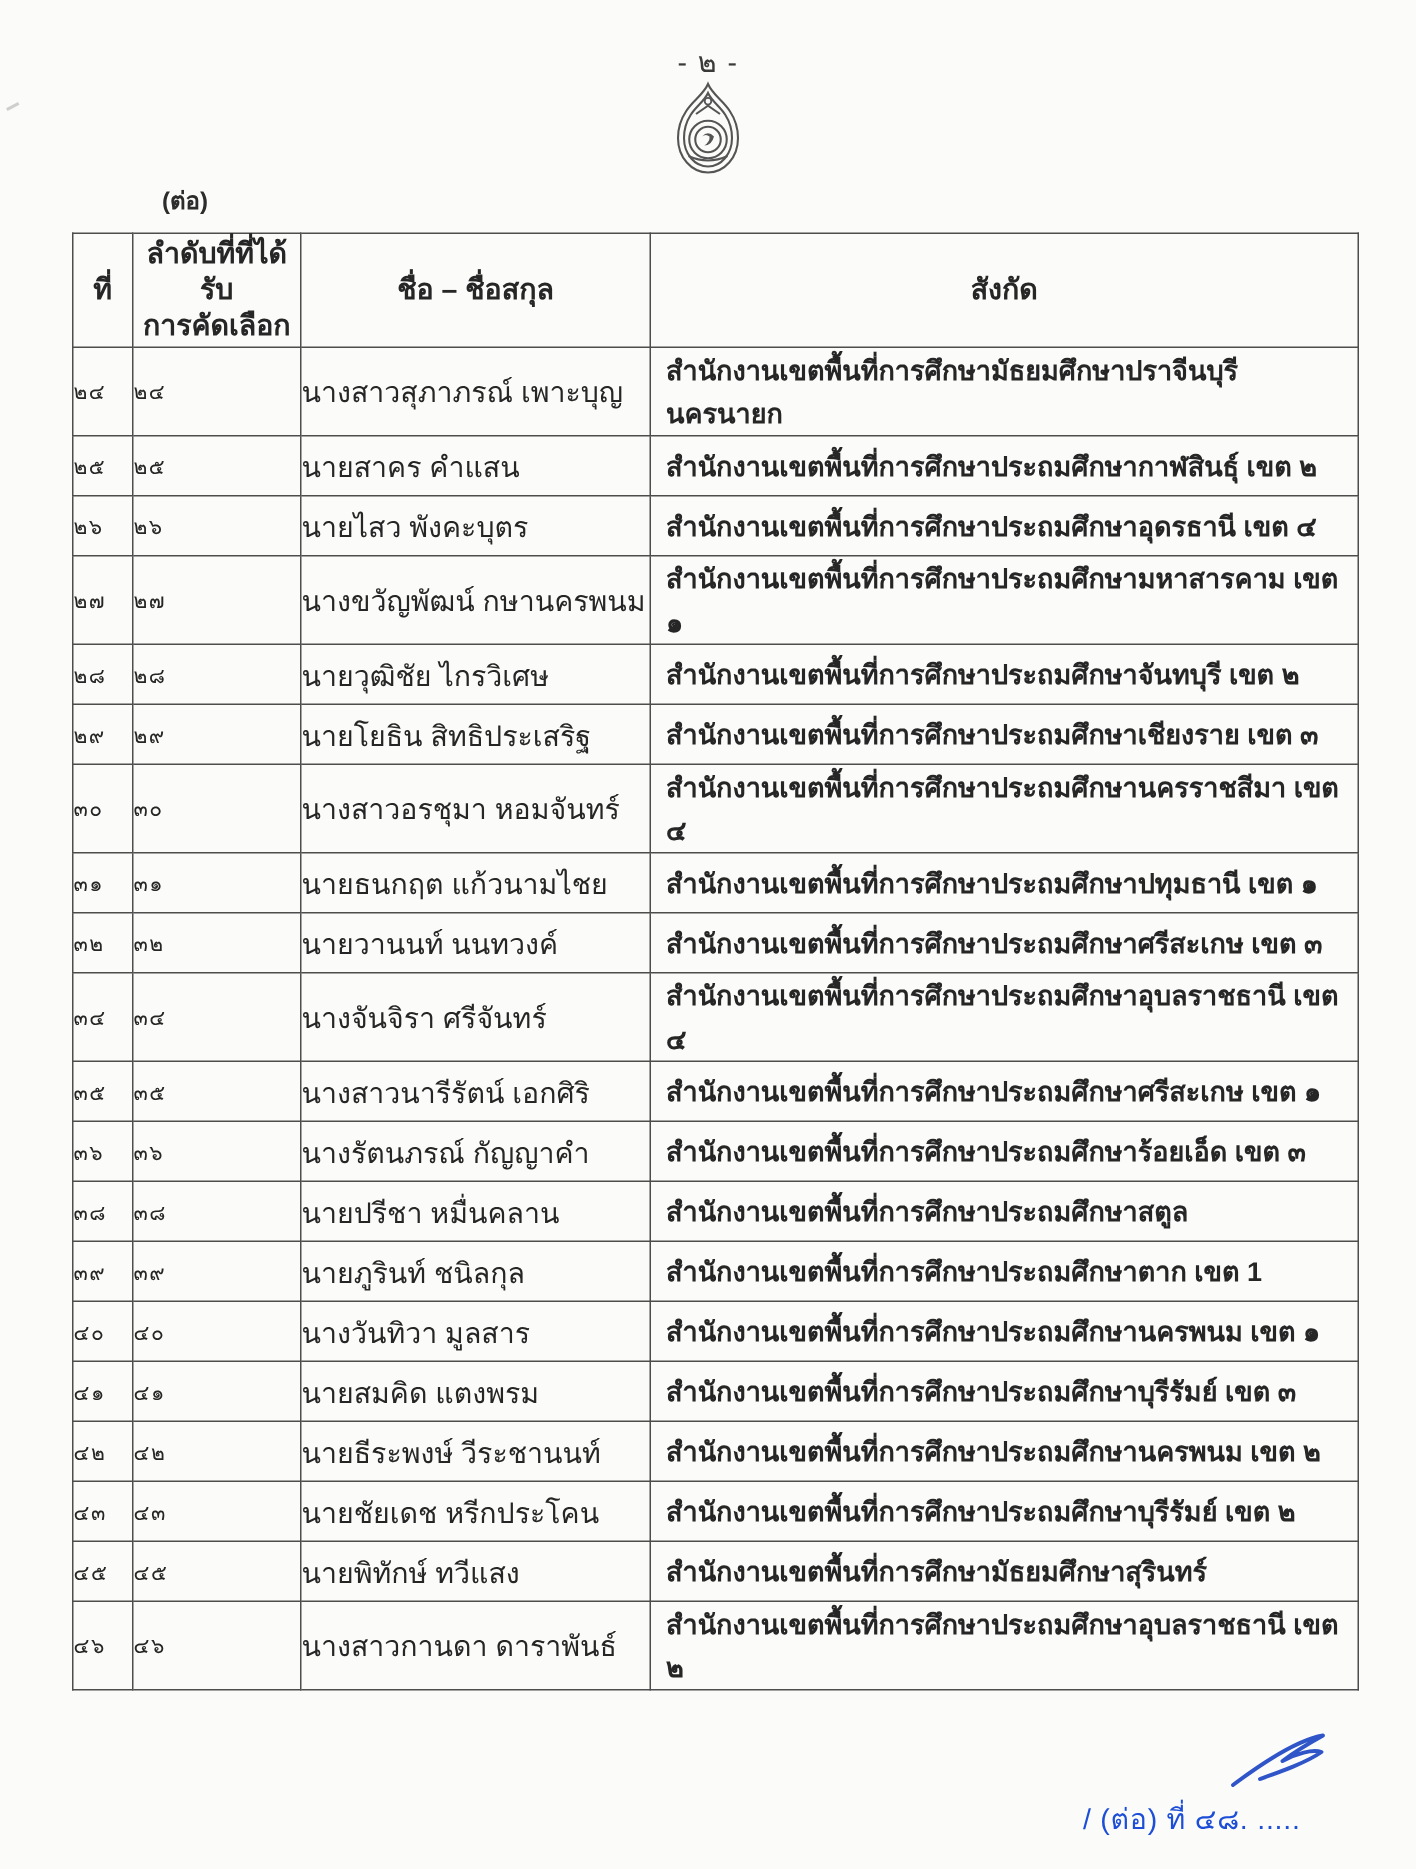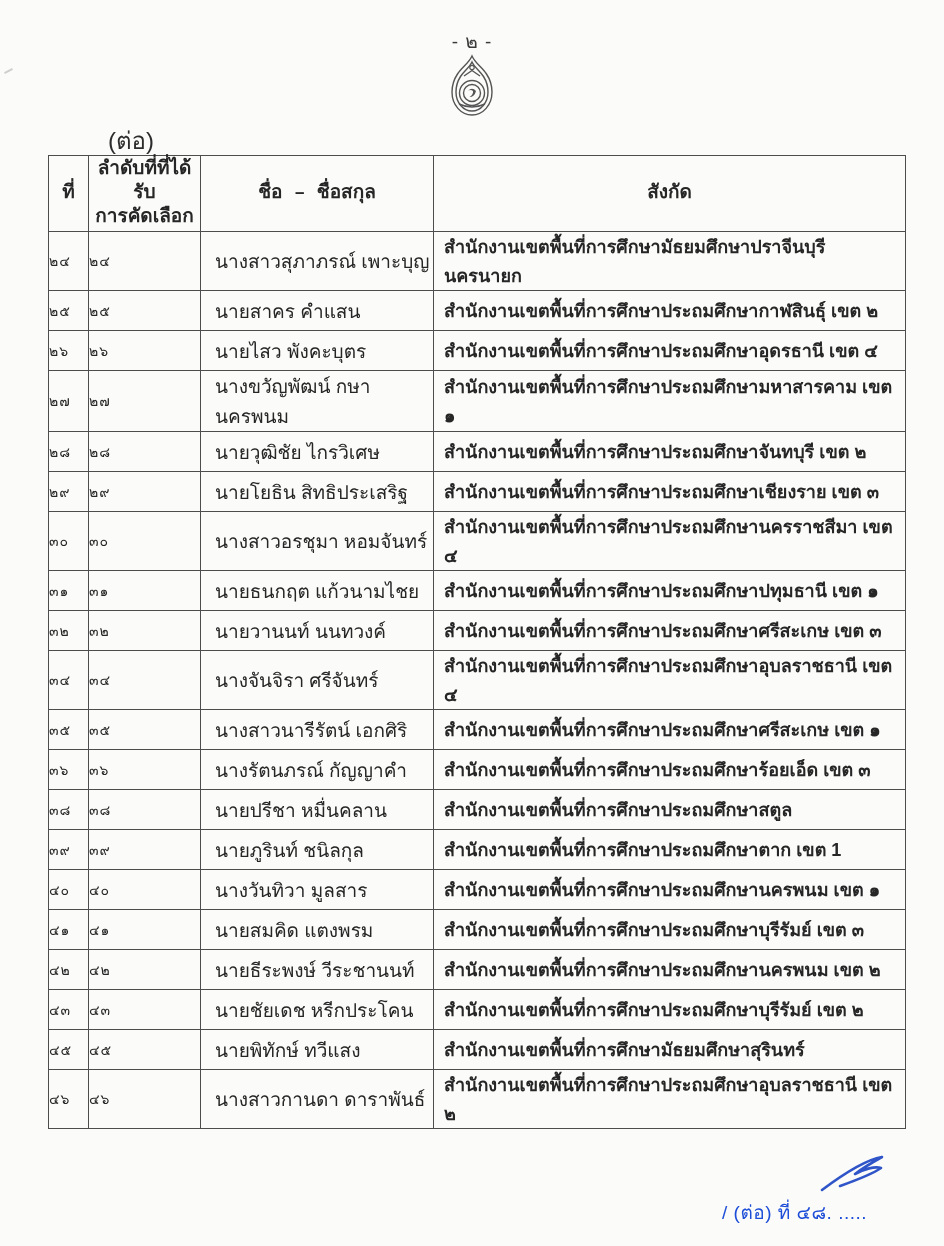--- a/index.html
+++ b/index.html
@@ -28,21 +28,21 @@
   .page-number{
     position:absolute;top:26px;left:0;right:0;
     text-align:center;font-size:19px;letter-spacing:1px;color:#3a3a3a;
   }
   .emblem{
     position:absolute;top:54px;left:50%;transform:translateX(-50%);
     width:50px;height:64px;
   }
   .continued{
     position:absolute;top:121px;left:108px;
-    font-size:24px;font-weight:normal;color:#2c2c2c;
+    font-size:16px;font-weight:bold;color:#2c2c2c;
   }
   table.roster{
     position:absolute;top:155px;left:48px;
     width:857px;
     border-collapse:collapse;table-layout:fixed;
     background:transparent;
   }
   table.roster th,table.roster td{
     border:1px solid var(--border);
     vertical-align:middle;
@@ -53,25 +53,24 @@
   col.c-order{width:112px;}
   col.c-name{width:233px;}
   col.c-aff{width:472px;}
   thead th{
     height:53px;
     font-size:19px;font-weight:bold;
     text-align:center;
     white-space:pre-line;
     line-height:1.25;
     padding:2px 2px;
-    font-family:Liberation Mono, monospace;
   }
   tbody td{height:40px;font-size:19px;}
   tbody td.no,tbody td.order{text-align:left;font-size:14px;letter-spacing:1px;}
-  tbody td.name{padding-left:14px;}
+  tbody td.name{}
   tbody td.aff{padding-left:10px;font-size:18px;font-weight:bold;}
   .signature{
     position:absolute;top:1150px;left:818px;
     width:72px;height:46px;
   }
   .footer-note{
     position:absolute;top:1197px;left:722px;
     font-size:19px;color:#1d4ed8;letter-spacing:.5px;
   }
   .seal-stroke{stroke:#555;fill:none;stroke-width:1.4;}

